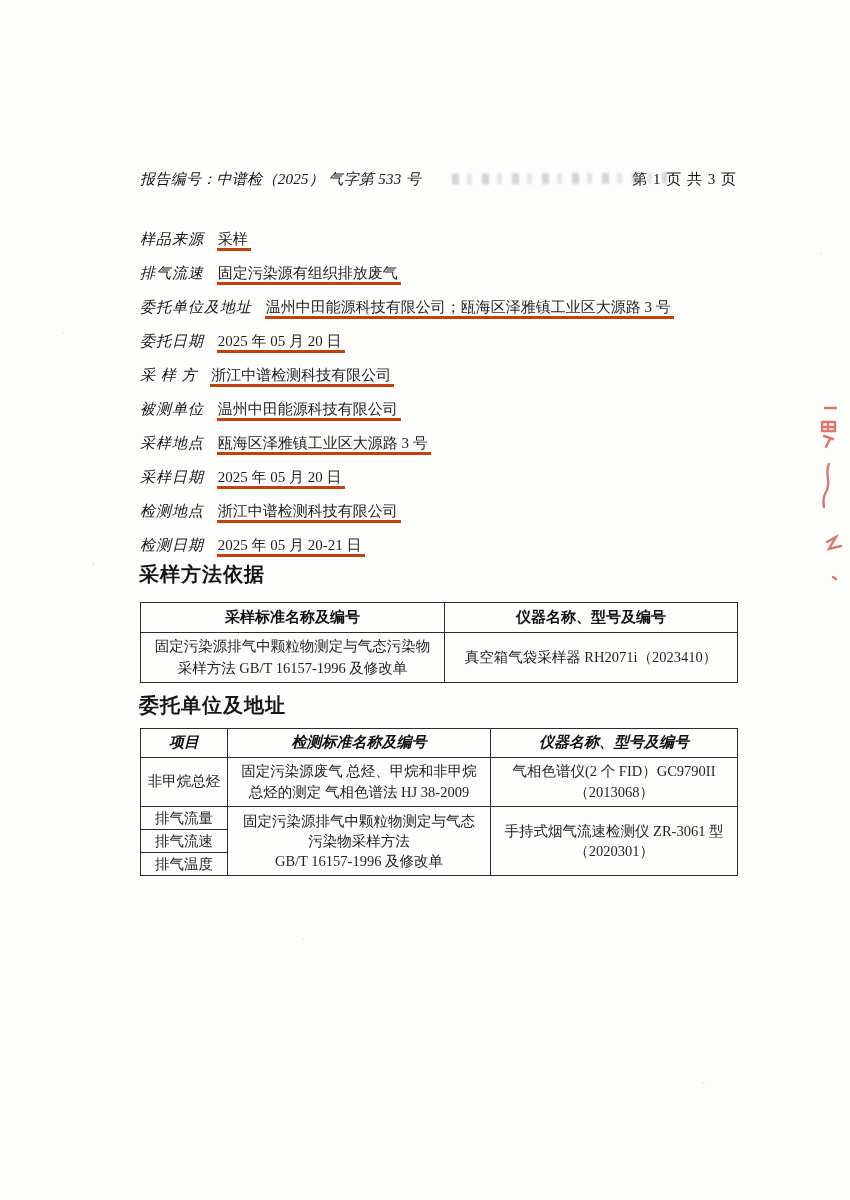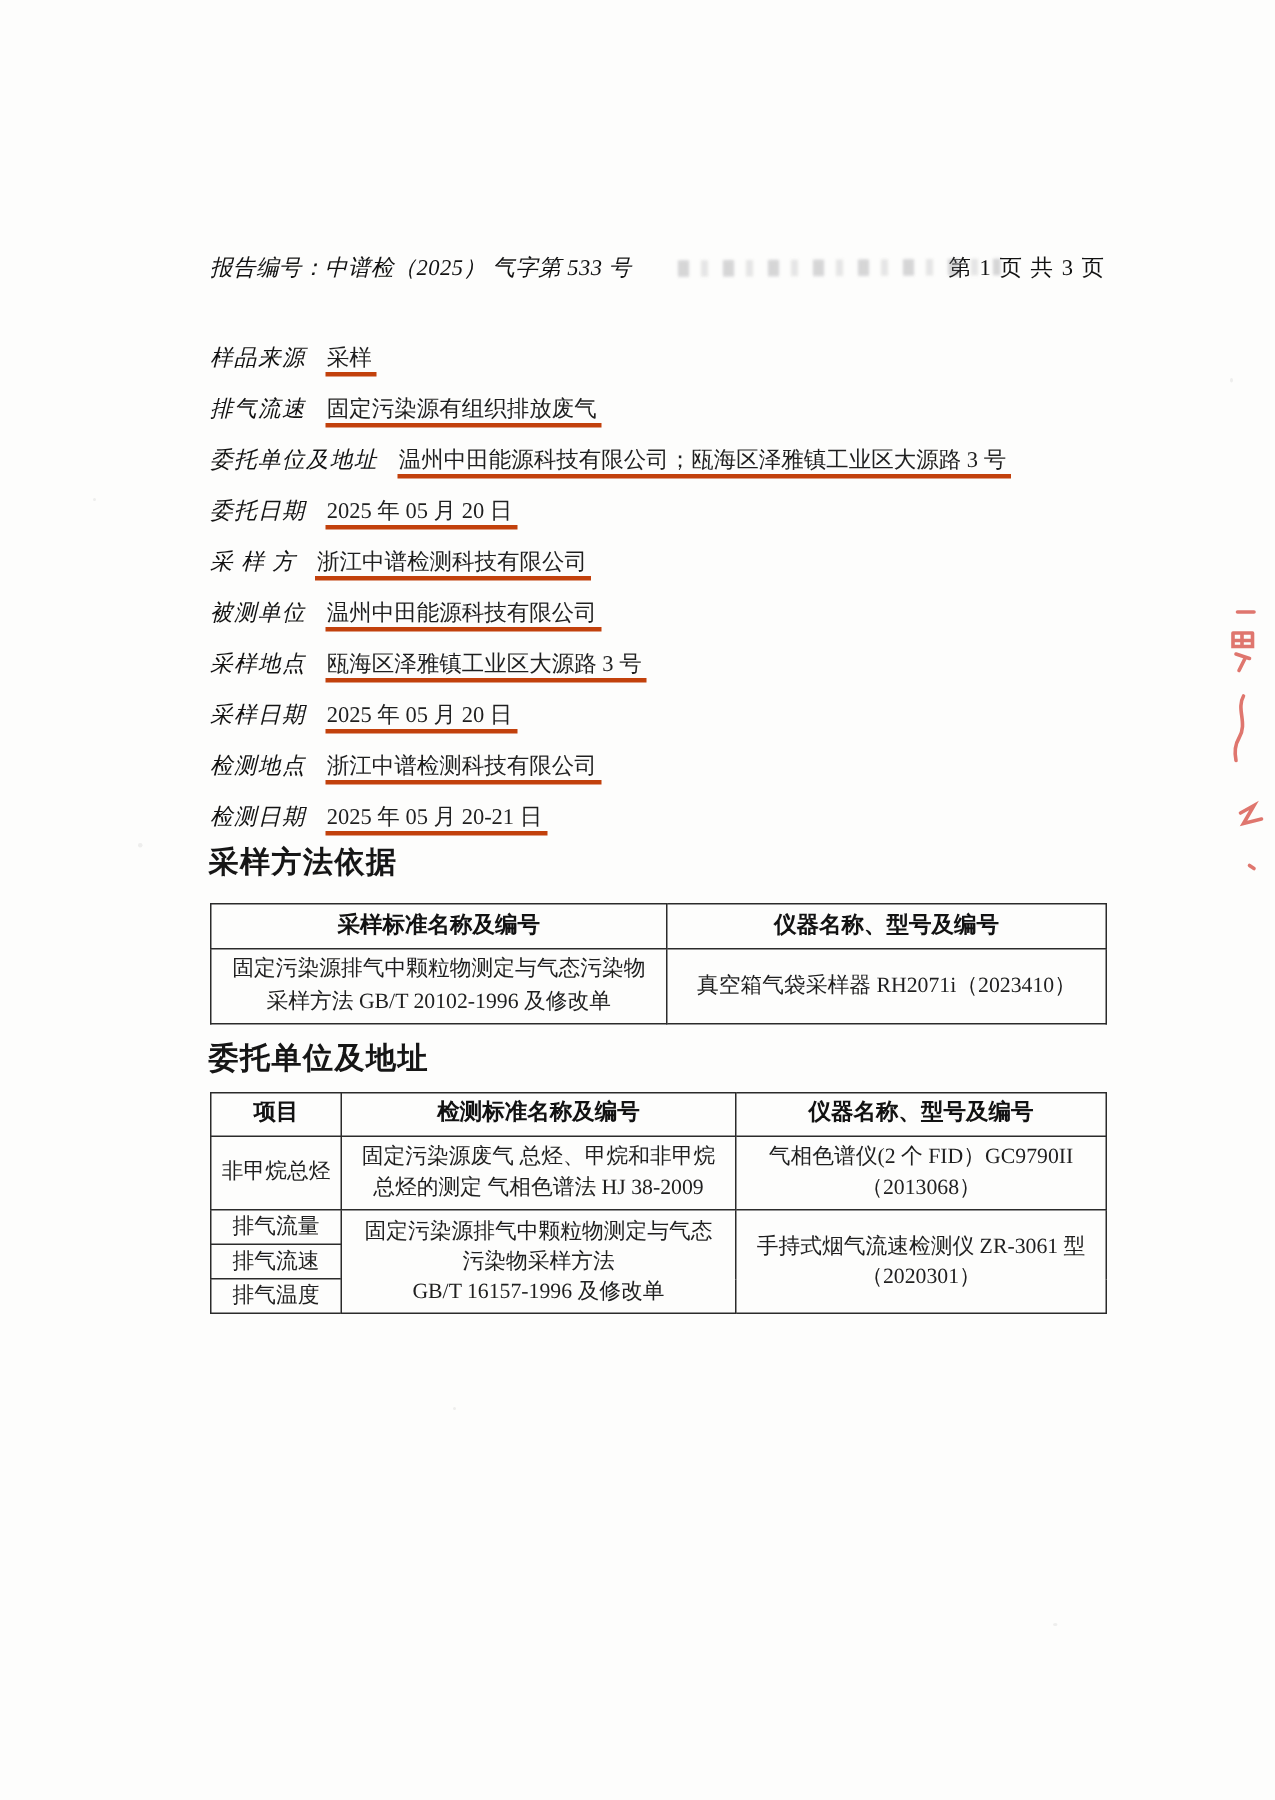--- a/index.html
+++ b/index.html
@@ -57,21 +57,21 @@
   #testing-table{top:728px;}
   .tbl th,.tbl td{
     border:1.4px solid var(--border);
     text-align:center;vertical-align:middle;
     padding:1px 4px;line-height:1.45;
   }
   .tbl th{font-weight:bold;font-size:15px;color:var(--ink-strong);}
   .ml{white-space:pre-line;}
   #sampling-table th{height:30px;}
   #sampling-table td{height:50px;}
-  #testing-table th{height:29px;}
+  #testing-table th{height:29px;font-style:italic;}
   #testing-table tr.big td{height:49px;}
   #testing-table tr.small td{height:22px;line-height:20px;}
   
   .red-marks{position:absolute;left:800px;top:392px;}
   
   .speck{position:absolute;border-radius:50%;background:rgba(40,40,40,.07);}
 </style>
 </head>
 <body>
 
@@ -133,21 +133,21 @@
         <col style="width:304px">
         <col style="width:293px">
       </colgroup>
     <tbody>
         <tr>
       <th>采样标准名称及编号</th>
       <th>仪器名称、型号及编号</th>
     </tr>
     <tr>
       <td class="ml">固定污染源排气中颗粒物测定与气态污染物
-采样方法 GB/T 20102-1996 及修改单</td>
+采样方法 GB/T 16157-1996 及修改单</td>
       <td class="ml">真空箱气袋采样器 RH2071i（2023410）</td>
     </tr>
   </tbody>
     </table>
 
   <div class="section-title" id="title-testing">委托单位及地址</div>
 
   <table class="tbl" id="testing-table">
     <colgroup>
         <col style="width:87px">

